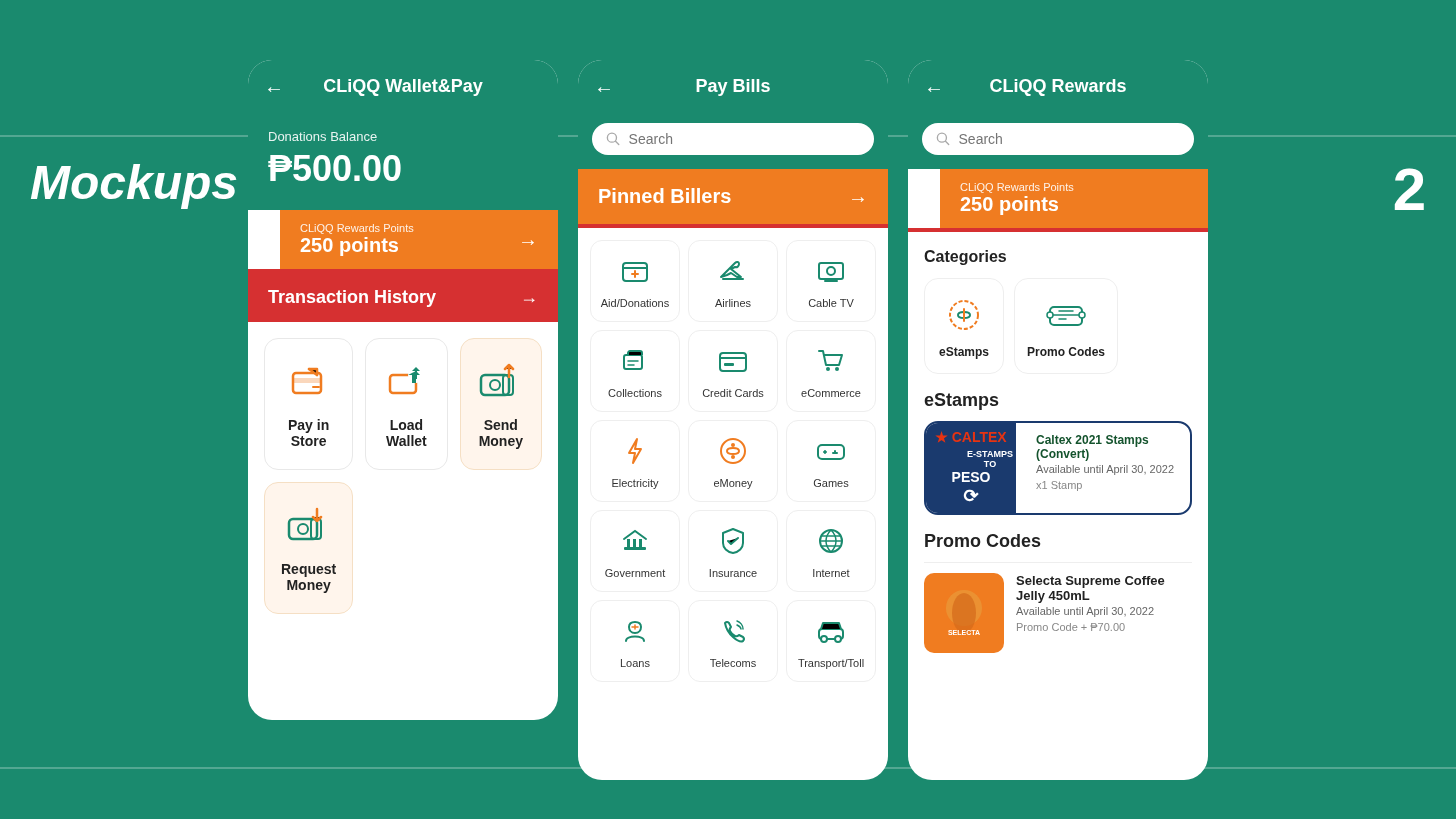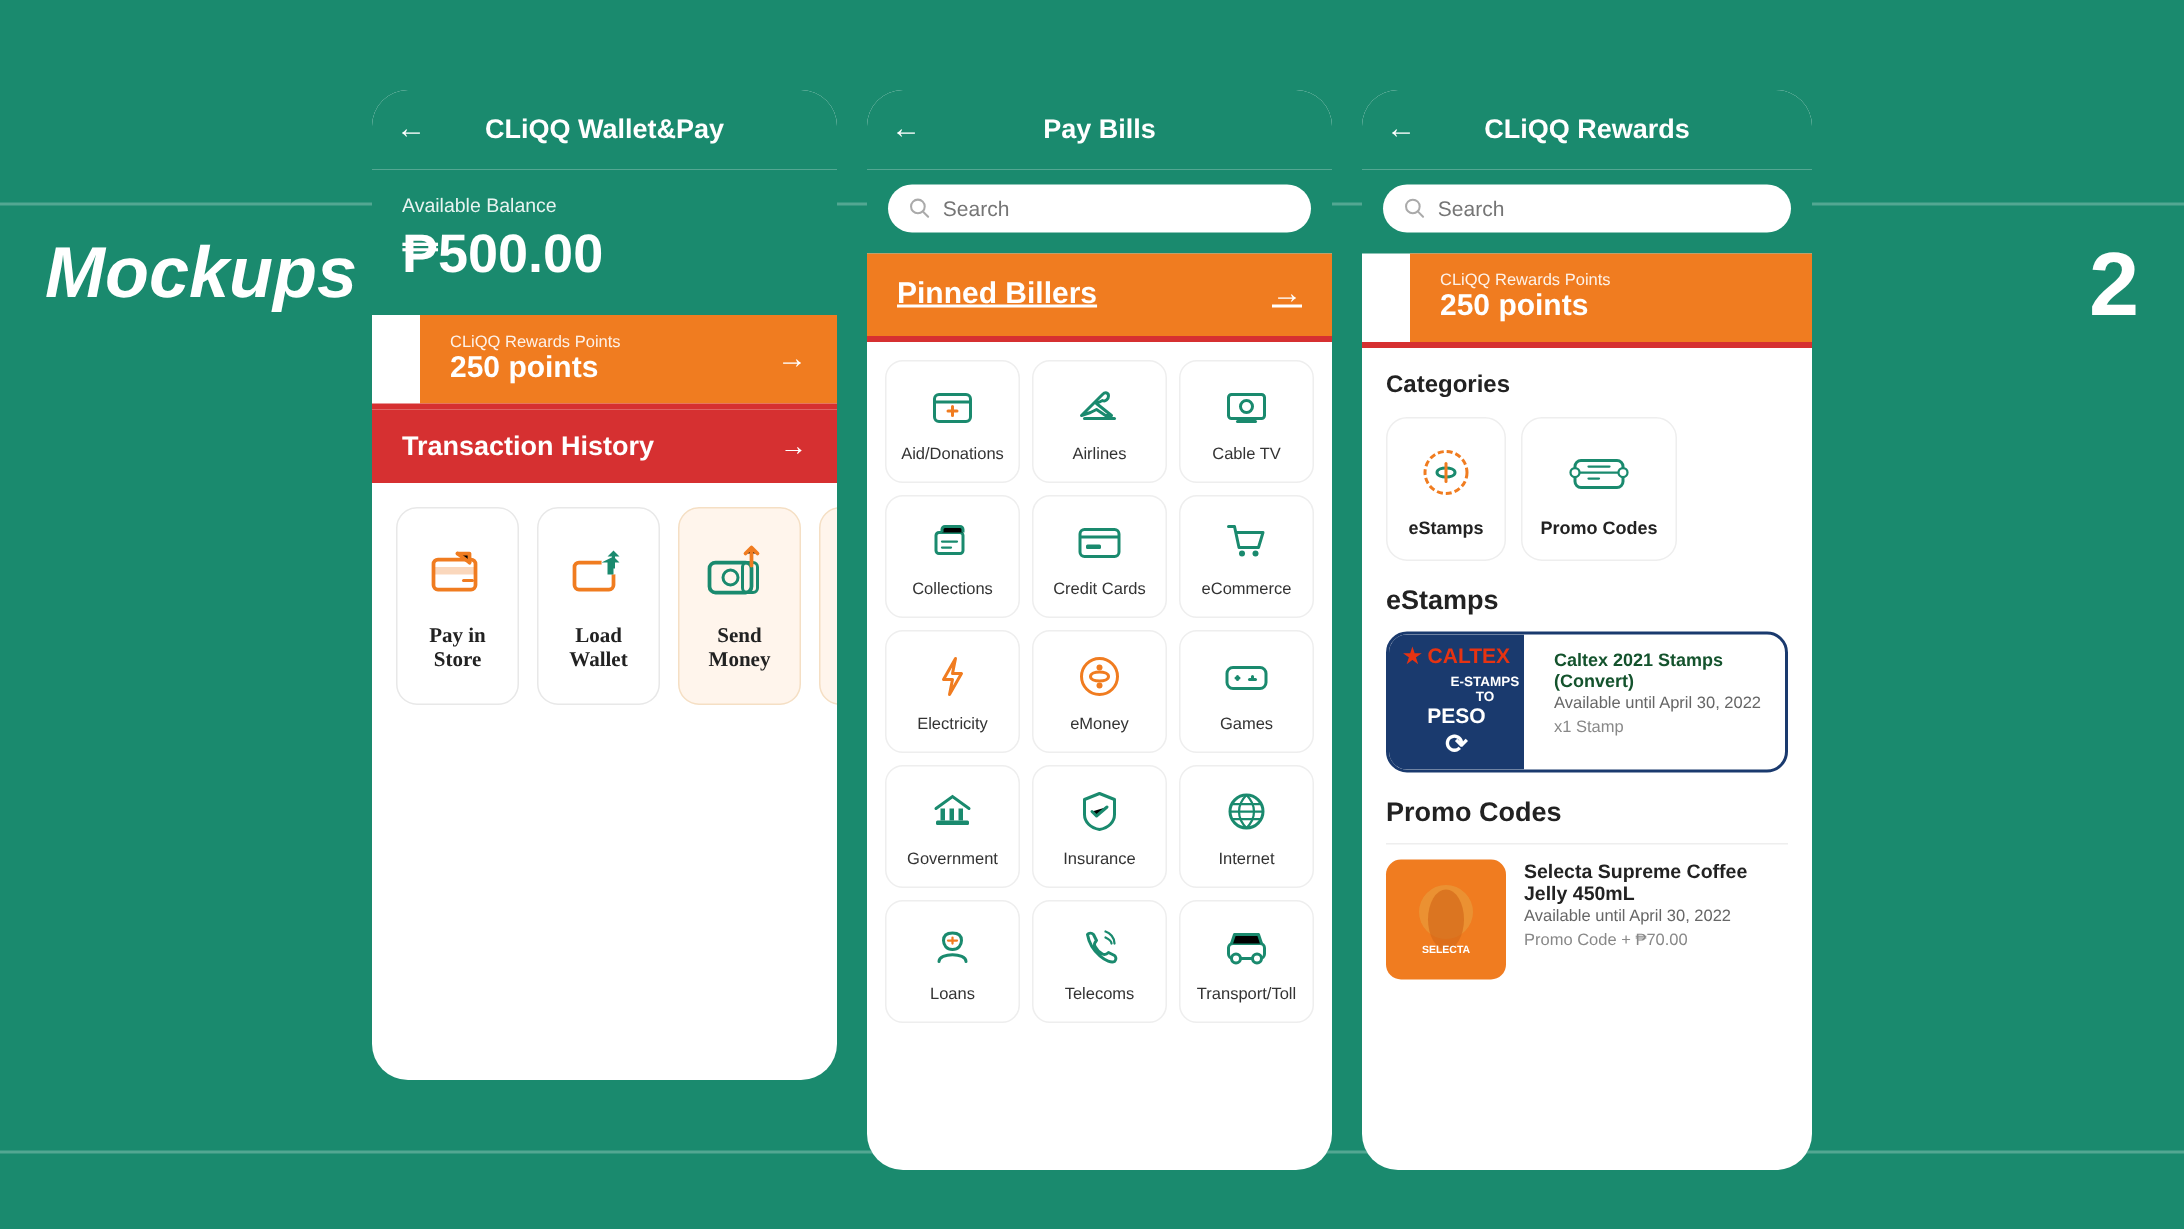--- a/index.html
+++ b/index.html
@@ -138,23 +138,22 @@
       font-weight: 700;
     }
 
     .main-actions {
       background: white;
       padding: 16px;
     }
 
     .actions-grid {
       display: grid;
-      grid-template-columns: 1fr 1fr 1fr 1fr;
+      grid-template-columns: 1fr 1fr 1fr;
       gap: 12px;
-      font-family: Liberation Serif, serif;
     }
 
     .action-card {
       background: white;
       border: 1.5px solid #e8e8e8;
       border-radius: 14px;
       padding: 20px 16px;
       display: flex;
       flex-direction: column;
       align-items: center;
@@ -220,21 +219,20 @@
       padding: 16px 20px;
       display: flex;
       align-items: center;
       justify-content: space-between;
       cursor: pointer;
     }
 
     .pinned-billers-banner span {
       font-size: 20px;
       font-weight: 800;
-      text-decoration: underline;
     }
 
     .billers-grid {
       background: white;
       padding: 12px;
       display: grid;
       grid-template-columns: 1fr 1fr 1fr;
       gap: 8px;
     }
 
@@ -435,21 +433,21 @@
 <div class="screens-container">
 
   <div class="phone-screen screen1">
 
     <div class="screen-header">
       <span class="back-arrow">←</span>
       <h1>CLiQQ Wallet&amp;Pay</h1>
     </div>
 
     <div class="balance-section">
-      <div class="balance-label">Available Balance</div>
+      <div class="balance-label">Donations Balance</div>
       <div class="balance-amount">₱500.00</div>
     </div>
 
     <div class="rewards-banner">
       <div>
         <div class="points-label">CLiQQ Rewards Points</div>
         <div class="points-value">250 points</div>
       </div>
       <span class="arrow">→</span>
     </div>

